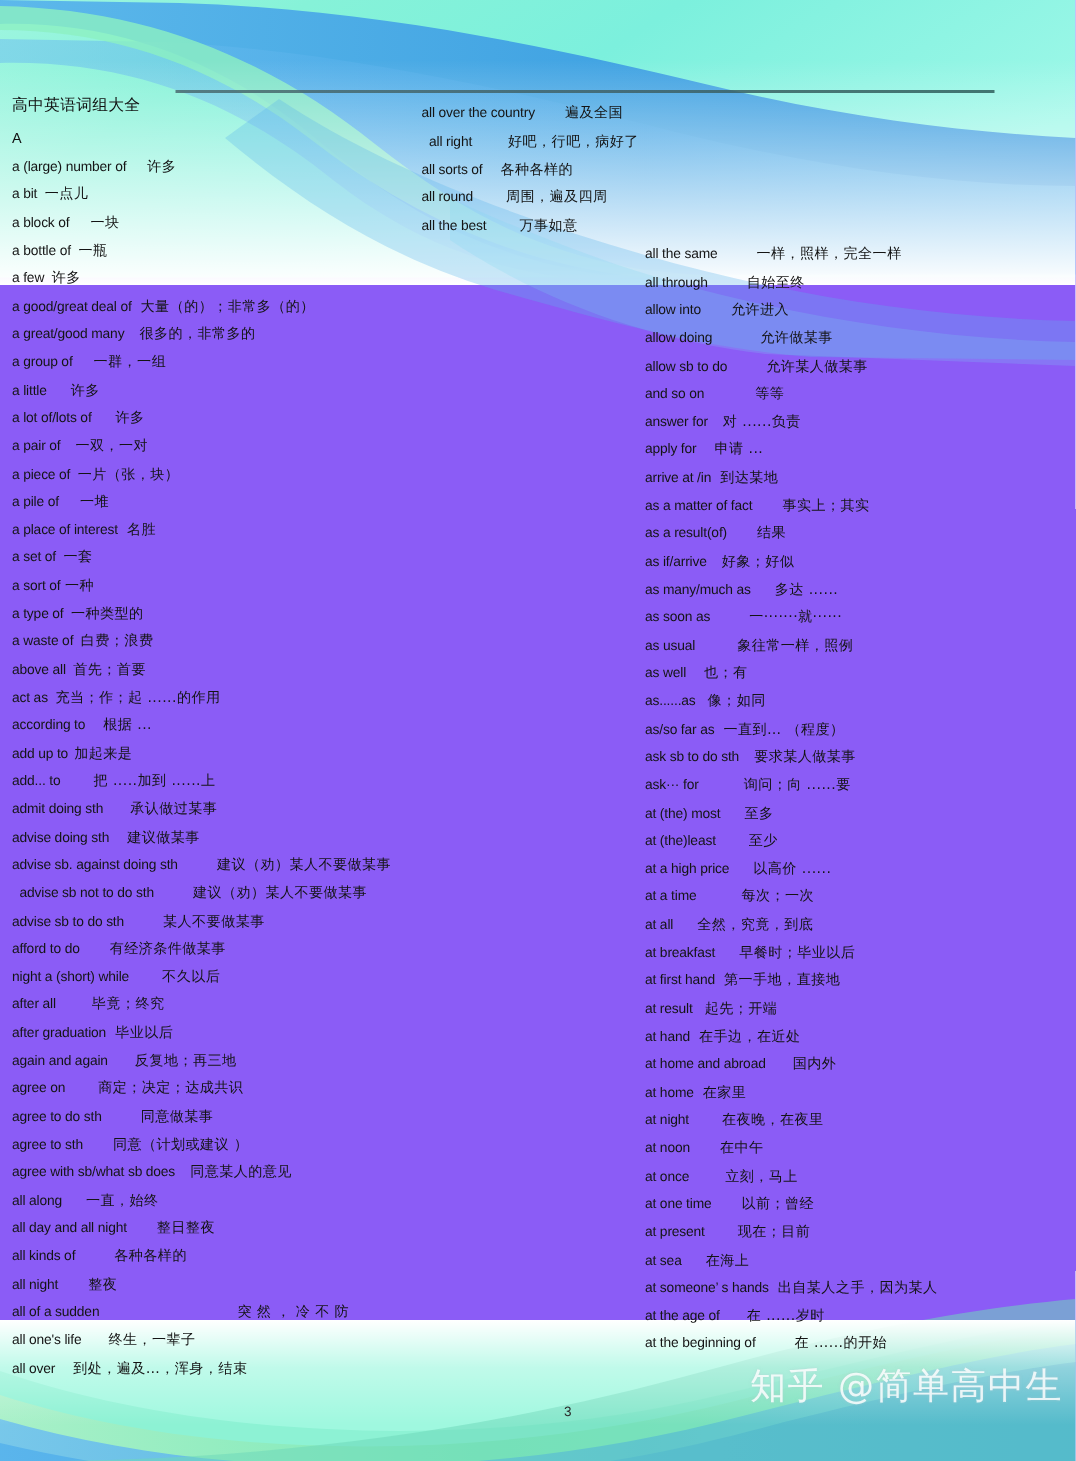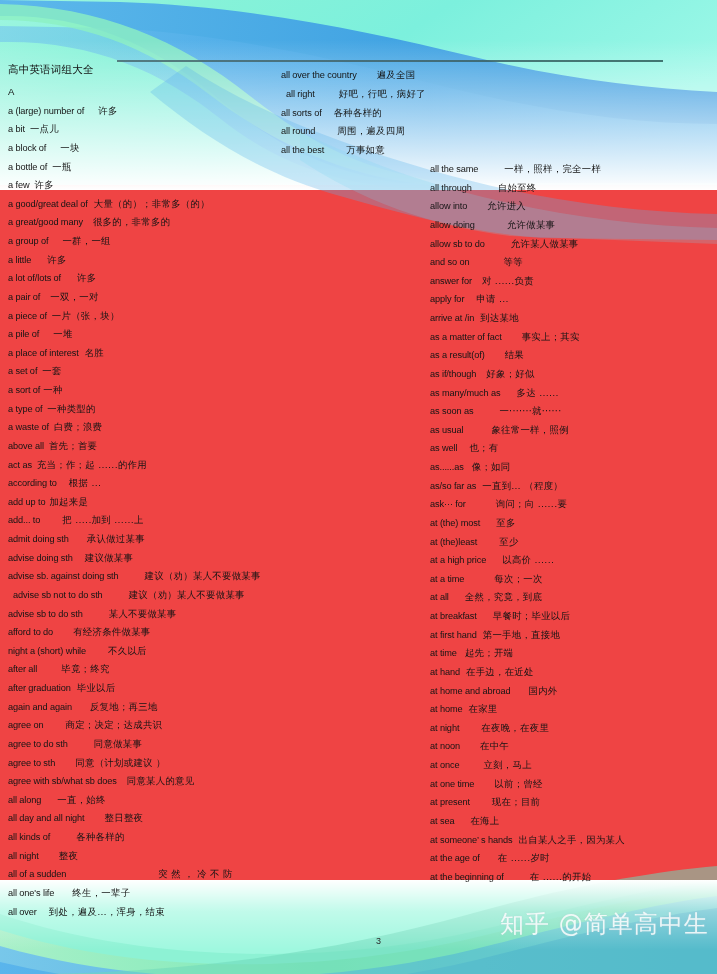--- a/index.html
+++ b/index.html
@@ -8,21 +8,21 @@
     background: #ffffff;
   }
   body {
     font-family: "Liberation Sans", "DejaVu Sans", sans-serif;
   }
   #page {
     position: relative;
     width: 717px;
     height: 974px;
     overflow: hidden;
-    background: #ef4444;
+    background: #8b5cf6;
   }
 
   
   .bg-layer {
     position: absolute;
     left: 0; top: 0;
     width: 717px; height: 974px;
     pointer-events: none;
   }
 
@@ -249,36 +249,37 @@
         <div class="entry"><span class="en">all through</span><span class="gap" style="width: 26px;"></span><span class="cn">自始至终</span></div>
         <div class="entry"><span class="en">allow    into</span><span class="gap" style="width: 20px;"></span><span class="cn">允许进入</span></div>
         <div class="entry"><span class="en">allow doing</span><span class="gap" style="width: 32px;"></span><span class="cn">允许做某事</span></div>
         <div class="entry"><span class="en">allow sb to do</span><span class="gap" style="width: 26px;"></span><span class="cn">允许某人做某事</span></div>
         <div class="entry"><span class="en">and so on</span><span class="gap" style="width: 34px;"></span><span class="cn">等等</span></div>
         <div class="entry"><span class="en">answer for</span><span class="gap" style="width: 10px;"></span><span class="cn">对 ......负责</span></div>
         <div class="entry"><span class="en">apply for</span><span class="gap" style="width: 12px;"></span><span class="cn">申请 ...</span></div>
         <div class="entry"><span class="en">arrive at /in</span><span class="gap" style="width: 6px;"></span><span class="cn">到达某地</span></div>
         <div class="entry"><span class="en">as a matter of    fact</span><span class="gap" style="width: 20px;"></span><span class="cn">事实上；其实</span></div>
         <div class="entry"><span class="en">as a result(of)</span><span class="gap" style="width: 20px;"></span><span class="cn">结果</span></div>
-        <div class="entry"><span class="en">as if/though</span><span class="gap" style="width: 10px;"></span><span class="cn">好象；好似</span></div>
+        <div class="entry"><span class="en">as if/arrive</span><span class="gap" style="width: 10px;"></span><span class="cn">好象；好似</span></div>
         <div class="entry"><span class="en">as many/much    as</span><span class="gap" style="width: 16px;"></span><span class="cn">多达 ......</span></div>
         <div class="entry"><span class="en">as soon as</span><span class="gap" style="width: 26px;"></span><span class="cn">一·······就······</span></div>
         <div class="entry"><span class="en">as usual</span><span class="gap" style="width: 28px;"></span><span class="cn">象往常一样，照例</span></div>
         <div class="entry"><span class="en">as well</span><span class="gap" style="width: 12px;"></span><span class="cn">也；有</span></div>
         <div class="entry"><span class="en">as......as</span><span class="gap" style="width: 8px;"></span><span class="cn">像；如同</span></div>
         <div class="entry"><span class="en">as/so far as</span><span class="gap" style="width: 6px;"></span><span class="cn">一直到…    （程度）</span></div>
+        <div class="entry"><span class="en">ask sb to do sth</span><span class="gap" style="width: 10px;"></span><span class="cn">要求某人做某事</span></div>
         <div class="entry"><span class="en">ask··· for</span><span class="gap" style="width: 30px;"></span><span class="cn">询问；向 ......要</span></div>
         <div class="entry"><span class="en">at (the) most</span><span class="gap" style="width: 16px;"></span><span class="cn">至多</span></div>
         <div class="entry"><span class="en">at (the)least</span><span class="gap" style="width: 22px;"></span><span class="cn">至少</span></div>
         <div class="entry"><span class="en">at a high price</span><span class="gap" style="width: 16px;"></span><span class="cn">以高价 ......</span></div>
         <div class="entry"><span class="en">at a time</span><span class="gap" style="width: 30px;"></span><span class="cn">每次；一次</span></div>
         <div class="entry"><span class="en">at all</span><span class="gap" style="width: 16px;"></span><span class="cn">全然，究竟，到底</span></div>
         <div class="entry"><span class="en">at breakfast</span><span class="gap" style="width: 16px;"></span><span class="cn">早餐时；毕业以后</span></div>
         <div class="entry"><span class="en">at first hand</span><span class="gap" style="width: 6px;"></span><span class="cn">第一手地，直接地</span></div>
-        <div class="entry"><span class="en">at time</span><span class="gap" style="width: 8px;"></span><span class="cn">起先；开端</span></div>
+        <div class="entry"><span class="en">at result</span><span class="gap" style="width: 8px;"></span><span class="cn">起先；开端</span></div>
         <div class="entry"><span class="en">at hand</span><span class="gap" style="width: 6px;"></span><span class="cn">在手边，在近处</span></div>
         <div class="entry"><span class="en">at home and abroad</span><span class="gap" style="width: 18px;"></span><span class="cn">国内外</span></div>
         <div class="entry"><span class="en">at home</span><span class="gap" style="width: 6px;"></span><span class="cn">在家里</span></div>
         <div class="entry"><span class="en">at night</span><span class="gap" style="width: 22px;"></span><span class="cn">在夜晚，在夜里</span></div>
         <div class="entry"><span class="en">at noon</span><span class="gap" style="width: 20px;"></span><span class="cn">在中午</span></div>
         <div class="entry"><span class="en">at once</span><span class="gap" style="width: 24px;"></span><span class="cn">立刻，马上</span></div>
         <div class="entry"><span class="en">at one time</span><span class="gap" style="width: 20px;"></span><span class="cn">以前；曾经</span></div>
         <div class="entry"><span class="en">at present</span><span class="gap" style="width: 22px;"></span><span class="cn">现在；目前</span></div>
         <div class="entry"><span class="en">at sea</span><span class="gap" style="width: 16px;"></span><span class="cn">在海上</span></div>
         <div class="entry"><span class="en">at someone’ s hands</span><span class="gap" style="width: 6px;"></span><span class="cn">出自某人之手，因为某人</span></div>

